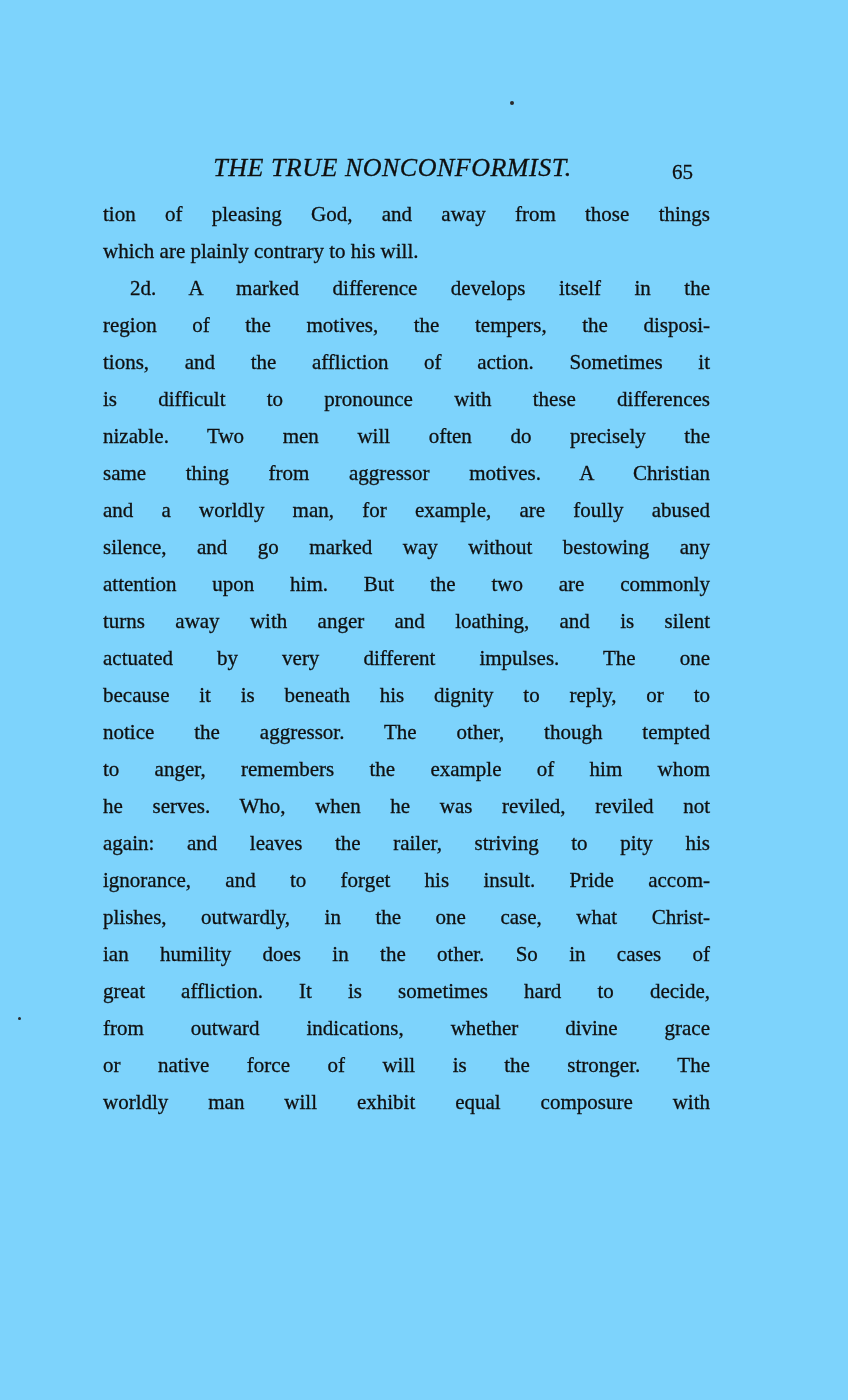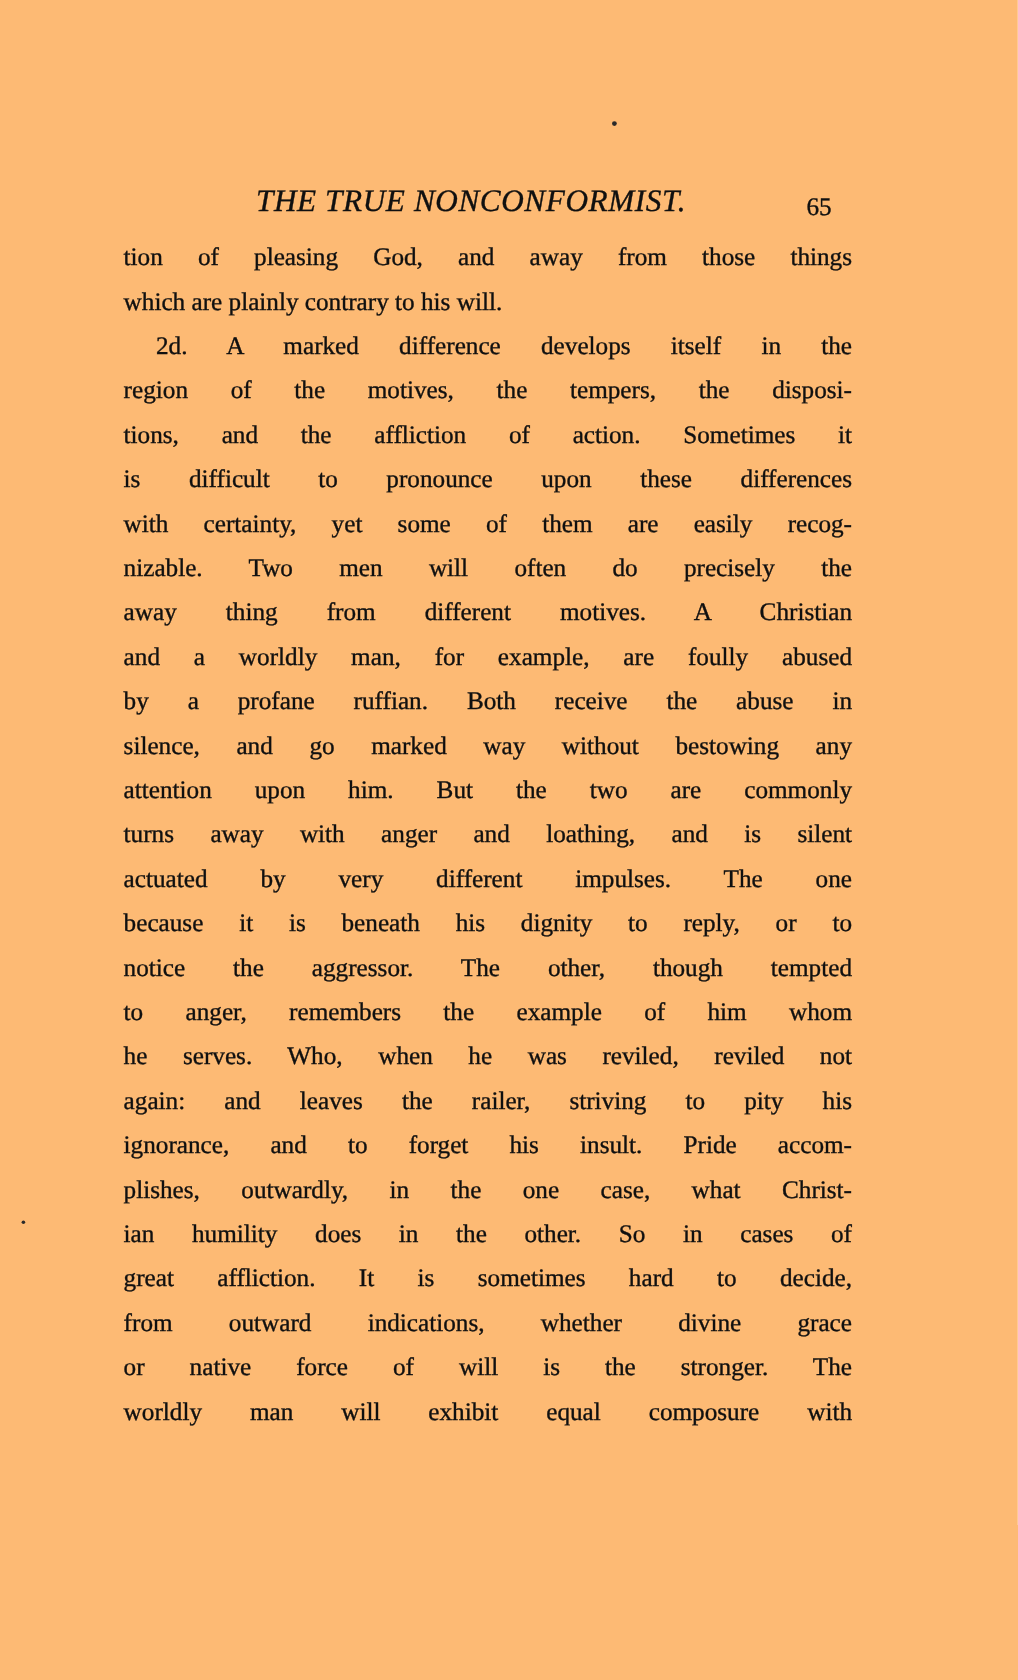--- a/index.html
+++ b/index.html
@@ -8,21 +8,21 @@
     height: 1400px;
     position: relative;
     background: #ffffff;
     font-family: "Liberation Serif", serif;
     color: #101010;
     overflow: hidden;
   }
   .sheet {
     position: absolute;
     inset: 0;
-    background: #fdba74;
+    background: #7dd3fc;
   }
   
   .page-header {
     position: absolute;
     top: 146px;
     left: 103px;
     width: 607px;
     height: 38px;
   }
   .running-title {
@@ -93,26 +93,24 @@
 
     <div>
       <div class="line">tion of pleasing God, and away from those things</div>
       <div class="line endpara">which are plainly contrary to his will.</div>
     </div>
 
     <div>
       <div class="line indent">2d. A marked difference develops itself in the</div>
       <div class="line">region of the motives, the tempers, the disposi-</div>
       <div class="line">tions, and the affliction of action. Sometimes it</div>
-      <div class="line">is difficult to pronounce upon these differences</div>
-      <div class="line">with certainty, yet some of them are easily recog-</div>
+      <div class="line">is difficult to pronounce with these differences</div>
       <div class="line">nizable. Two men will often do precisely the</div>
-      <div class="line">away thing from different motives. A Christian</div>
+      <div class="line">same thing from aggressor motives. A Christian</div>
       <div class="line">and a worldly man, for example, are foully abused</div>
-      <div class="line">by a profane ruffian. Both receive the abuse in</div>
       <div class="line">silence, and go marked way without bestowing any</div>
       <div class="line">attention upon him. But the two are commonly</div>
       <div class="line">turns away with anger and loathing, and is silent</div>
       <div class="line">actuated by very different impulses. The one</div>
       <div class="line">because it is beneath his dignity to reply, or to</div>
       <div class="line">notice the aggressor. The other, though tempted</div>
       <div class="line">to anger, remembers the example of him whom</div>
       <div class="line">he serves. Who, when he was reviled, reviled not</div>
       <div class="line">again: and leaves the railer, striving to pity his</div>
       <div class="line">ignorance, and to forget his insult. Pride accom-</div>

